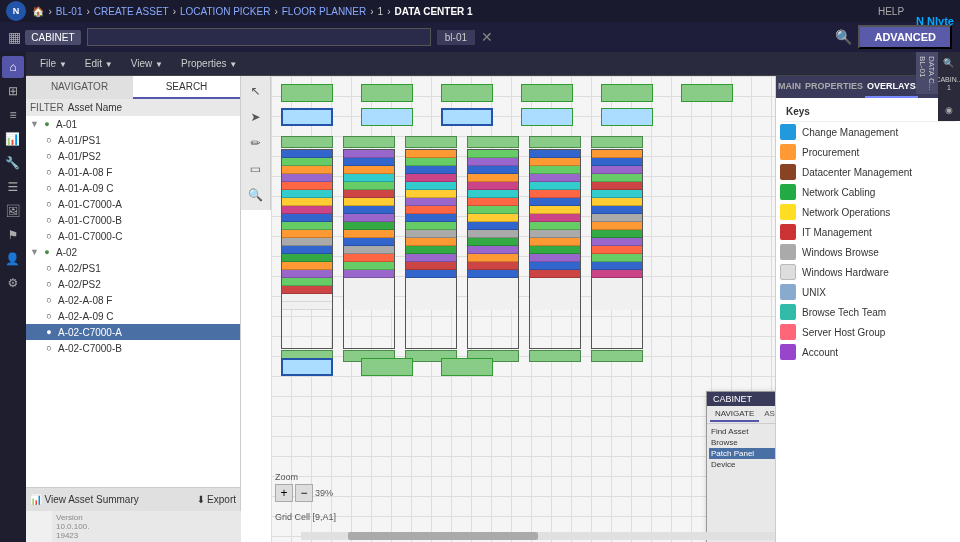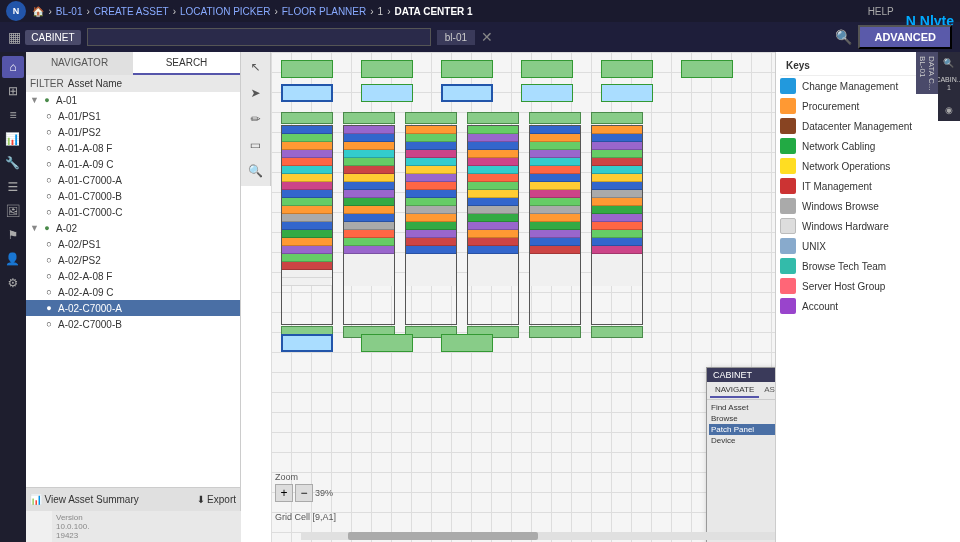--- a/index.html
+++ b/index.html
@@ -5,21 +5,21 @@
     * { box-sizing: border-box; margin: 0; padding: 0; }
     body { width: 960px; height: 542px; overflow: hidden; font-family: Arial, sans-serif; font-size: 11px; background: #2b2b2b; }
 
     
     #top-bar {
       display: flex; align-items: center; height: 22px;
       background: #1a1a2e; color: #ccc; padding: 0 6px; gap: 6px;
     }
     #top-bar .breadcrumb { display: flex; align-items: center; gap: 4px; font-size: 10px; flex: 1; }
     #top-bar .help-btn { font-size: 10px; color: #aaa; margin-right: 6px; }
-    #top-bar .nlyte-logo { color: #00aaff; font-weight: bold; font-size: 14px; margin-top: 20px; }
+    #top-bar .nlyte-logo { color: #00aaff; font-weight: bold; font-size: 11px; margin-top: 20px; }
 
     
     #search-bar {
       display: flex; align-items: center; height: 30px;
       background: #1e1e3a; padding: 0 8px; gap: 6px;
     }
     #search-bar .cab-icon { background: #4a4a6a; color: #fff; padding: 2px 6px; font-size: 10px; border-radius: 2px; }
     #search-bar input { flex: 1; background: #2a2a4a; border: 1px solid #555; color: #ccc; padding: 2px 6px; font-size: 11px; }
     #search-bar .advanced-btn { background: #5a5aaa; color: #fff; padding: 4px 14px; font-size: 11px; font-weight: bold; cursor: pointer; margin-left: auto; }
 
@@ -208,20 +208,26 @@
   <div class="left-icon">🔧</div>
   <div class="left-icon">☰</div>
   <div class="left-icon">🖼</div>
   <div class="left-icon">⚑</div>
   <div class="left-icon">👤</div>
   <div class="left-icon">⚙</div>
 </div>
 
 <div id="main-area">
 
+  <div id="toolbar">
+    <button class="toolbar-btn"><span>File</span> <span class="arrow">▼</span></button>
+    <button class="toolbar-btn"><span>Edit</span> <span class="arrow">▼</span></button>
+    <button class="toolbar-btn"><span>View</span> <span class="arrow">▼</span></button>
+    <button class="toolbar-btn"><span>Properties</span> <span class="arrow">▼</span></button>
+  </div>
 
   <div id="content-row">
 
     <div id="left-panel">
       <div id="left-panel-tabs">
         <div class="lp-tab">NAVIGATOR</div>
         <div class="lp-tab active">SEARCH</div>
       </div>
       <div id="filter-row">
         <span>FILTER</span>
@@ -551,20 +557,26 @@
 
         </div>
 
         <div class="scroll-indicator">
           <div class="scroll-thumb"></div>
         </div>
       </div>
     </div>
 
     <div id="right-panel">
+      <div id="right-panel-tabs">
+        <div class="rp-tab">MAIN</div>
+        <div class="rp-tab">PROPERTIES</div>
+        <div class="rp-tab active">OVERLAYS</div>
+        <div class="rp-tab">STATISTICS</div>
+      </div>
       <div id="overlays-content">
         <div id="keys-label">Keys</div>
         <div class="overlay-key">
           <div class="overlay-swatch" style="background:#2299dd;"></div>
           <span>Change Management</span>
         </div>
         <div class="overlay-key">
           <div class="overlay-swatch" style="background:#ff9933;"></div>
           <span>Procurement</span>
         </div>

